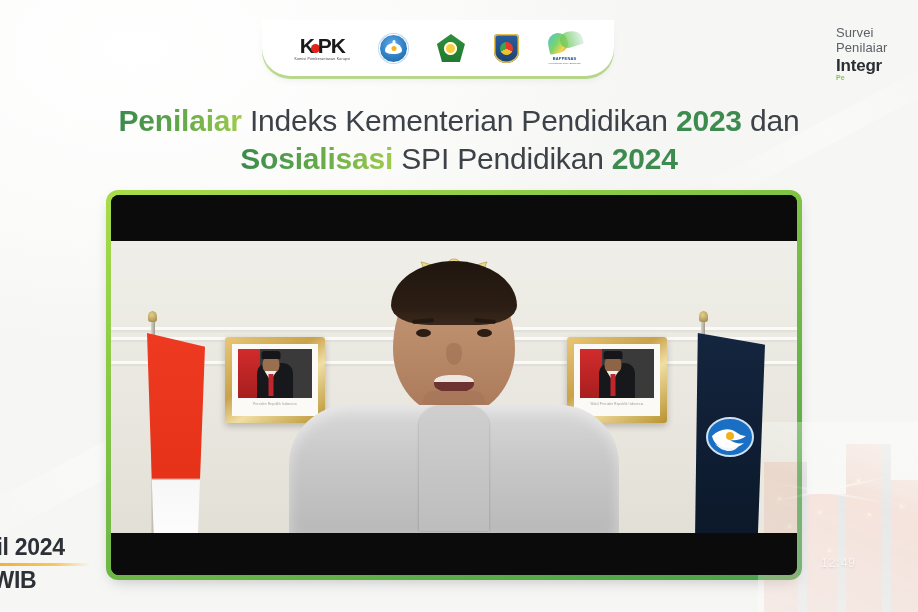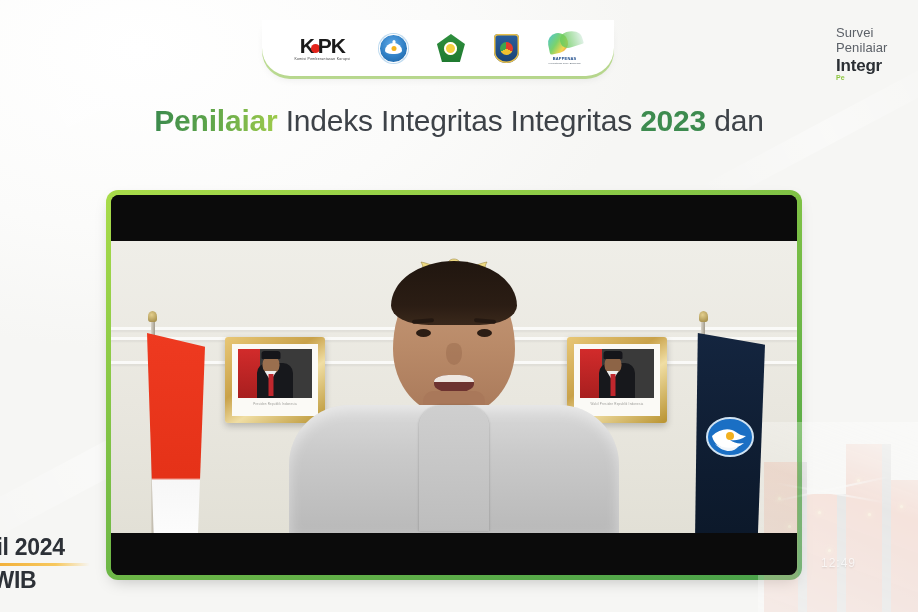--- a/index.html
+++ b/index.html
@@ -252,21 +252,22 @@
   </div>
 
   <div class="spi">
     <div class="l1">Survei</div>
     <div class="l2">Penilaiar</div>
     <div class="l3">Integr</div>
     <div class="l4">Pe</div>
   </div>
 
   <div class="headline">
-    <span class="ln"><span class="g-grad">Penilaiar</span><span class="dark"> Indeks Integritas Integritas </span><span class="g-solid">2023</span><span class="dark"> dan</span></span>
+    <span class="ln"><span class="g-grad">Penilaiar</span><span class="dark"> Indeks Kementerian Pendidikan </span><span class="g-solid">2023</span><span class="dark"> dan</span></span>
+    <span class="ln"><span class="g-grad">Sosialisasi</span><span class="dark"> SPI Pendidikan </span><span class="g-solid">2024</span></span>
   </div>
 
   <div class="video-wrap">
     <div class="video">
 
       <div class="bar-top"></div>
       <div class="bar-bot"></div>
 
       <div class="scene">
 

